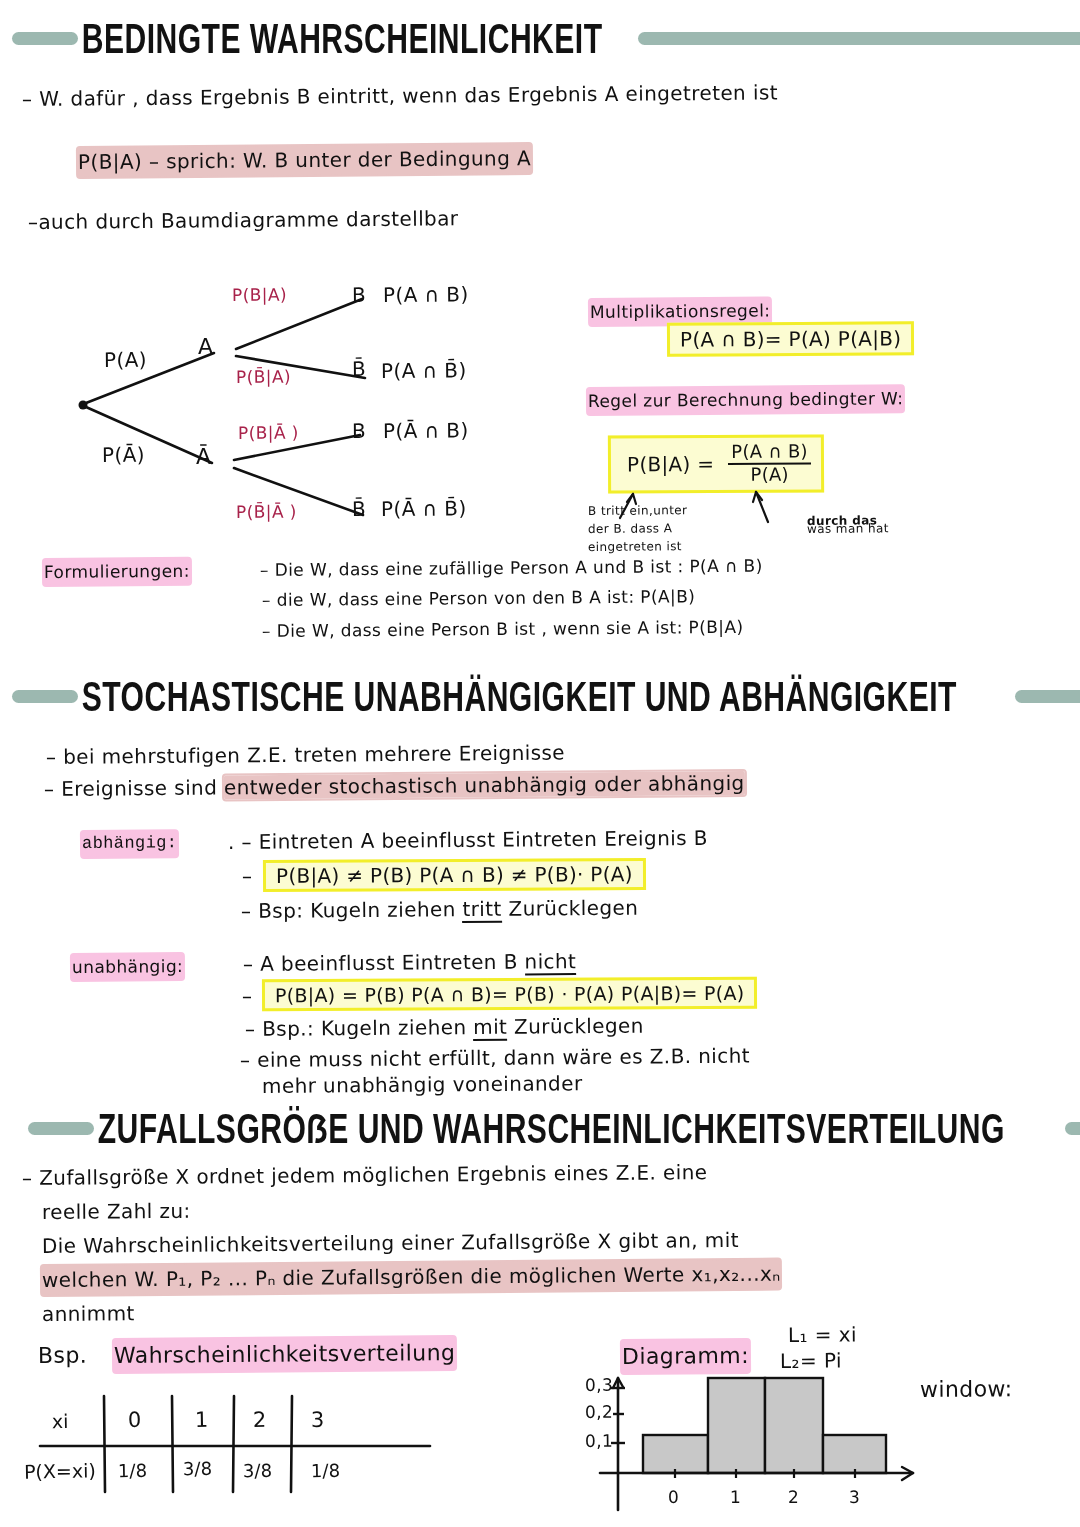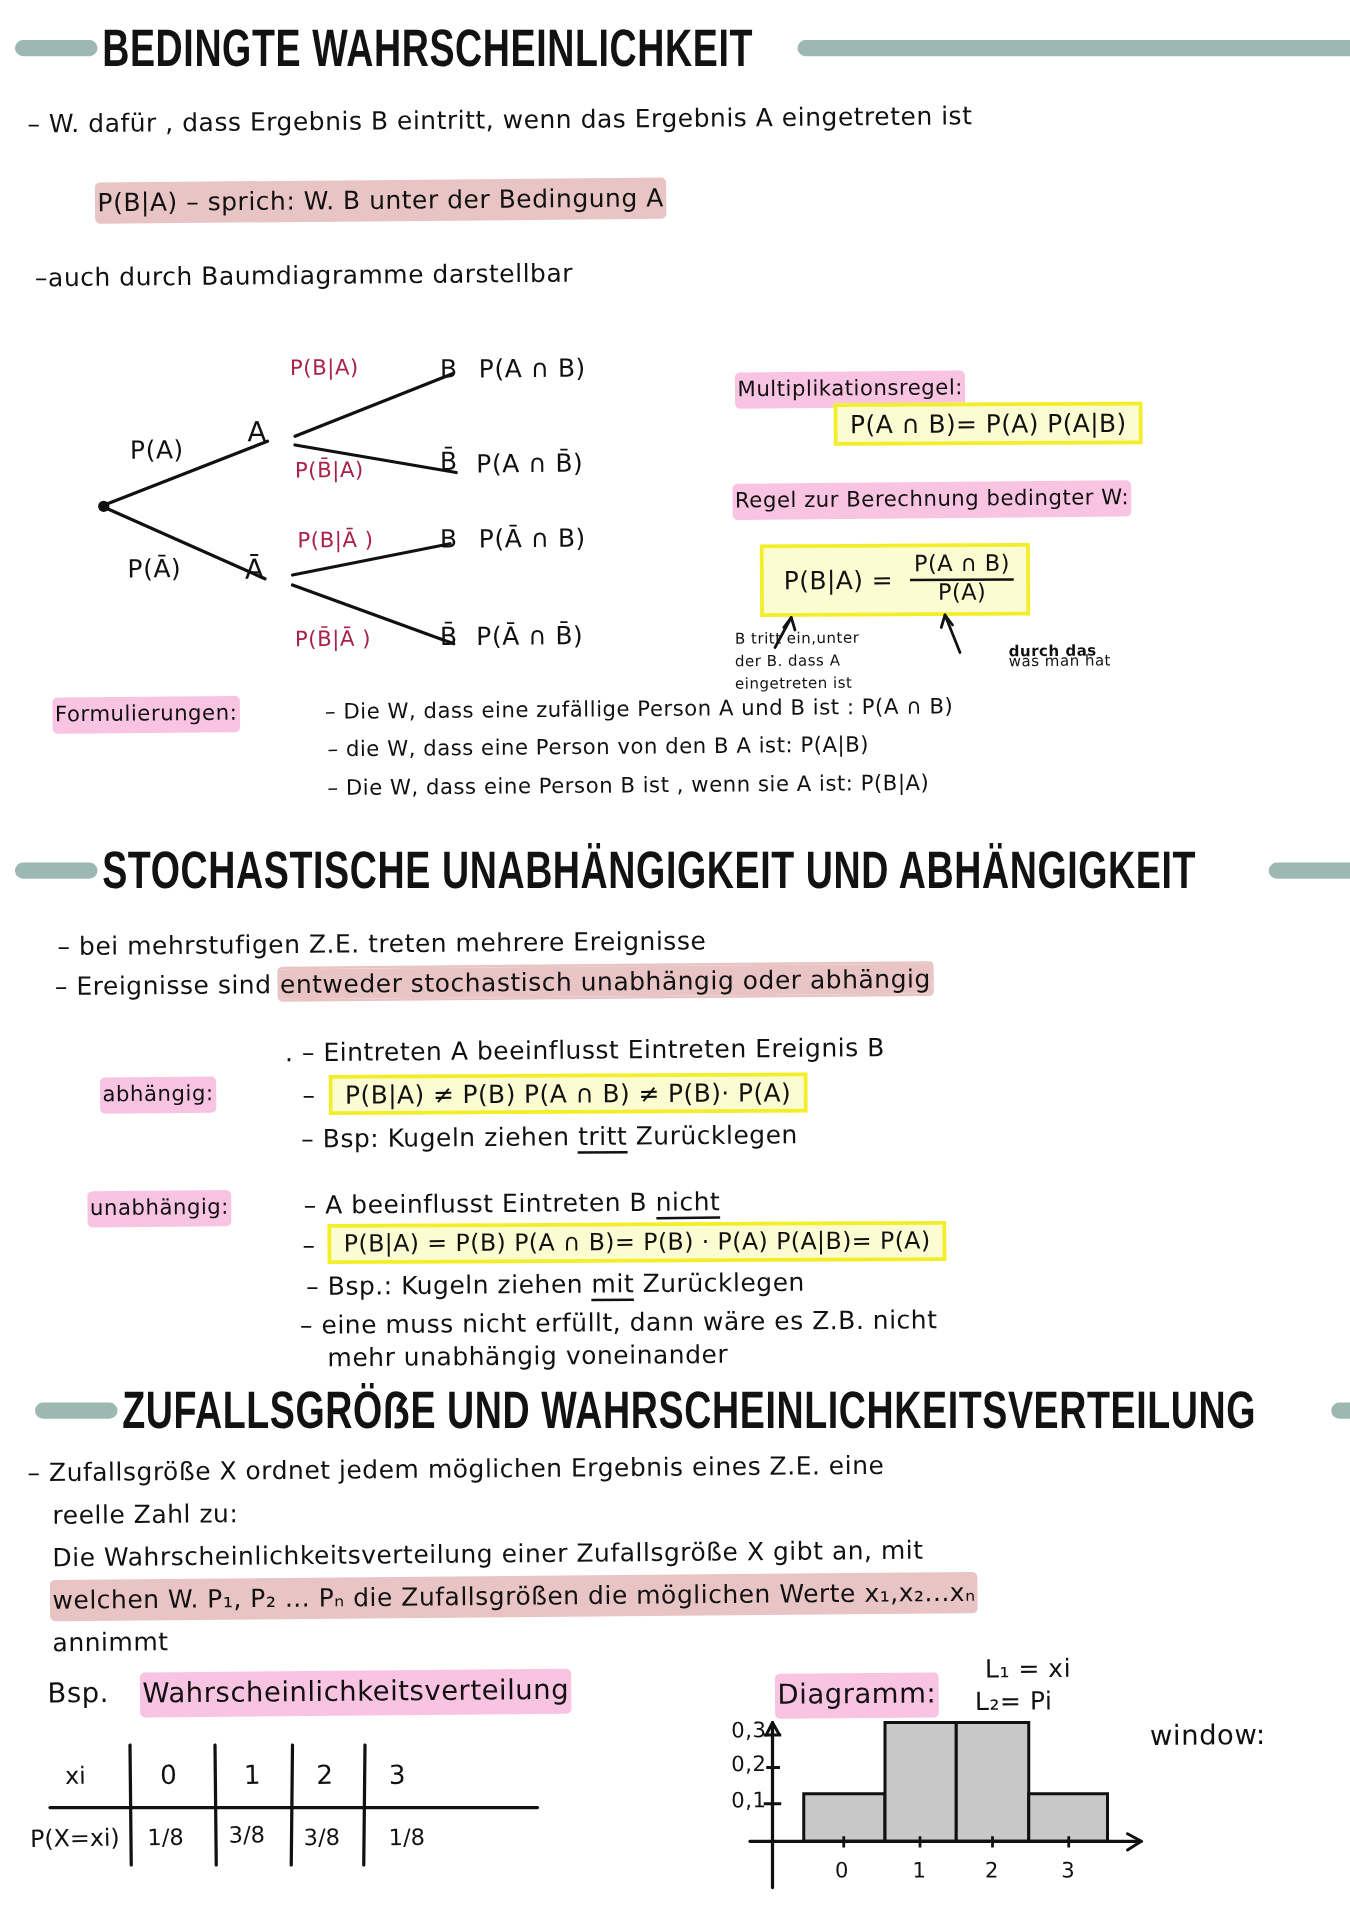--- a/index.html
+++ b/index.html
@@ -200,21 +200,21 @@
   <span class="head-bar-left"></span>
   <span class="head-title">STOCHASTISCHE UNABHÄNGIGKEIT UND ABHÄNGIGKEIT</span>
   <span class="head-bar-right"></span>
 </div>
 
 <div class="hw" style="left:46px; top:743px;">– bei mehrstufigen Z.E. treten mehrere Ereignisse</div>
 <div class="hw" style="left:44px; top:775px;">
   <span>– Ereignisse sind </span><span class="hl-rose">entweder stochastisch unabhängig oder abhängig</span>
 </div>
 
-<div class="hw sm hl-pink" style="left:82px; top:864px;">abhängig:</div>
+<div class="hw sm hl-pink" style="left:82px; top:832px;font-family:Liberation Mono, monospace;">abhängig:</div>
 <div class="hw" style="left:228px; top:828px;">. – Eintreten A beeinflusst Eintreten Ereignis B</div>
 <div class="hw" style="left:242px; top:862px;">–</div>
 <div class="ybox" style="left:263px; top:859px; height:32px;">
   <span>P(B|A) ≠ P(B)        P(A ∩ B) ≠ P(B)· P(A)</span>
 </div>
 <div class="hw" style="left:241px; top:897px;">
   <span>– Bsp: Kugeln ziehen </span><span class="underline-hw">tritt</span><span> Zurücklegen</span>
 </div>
 
 <div class="hw sm hl-pink" style="left:72px; top:955px;">unabhängig:</div>

